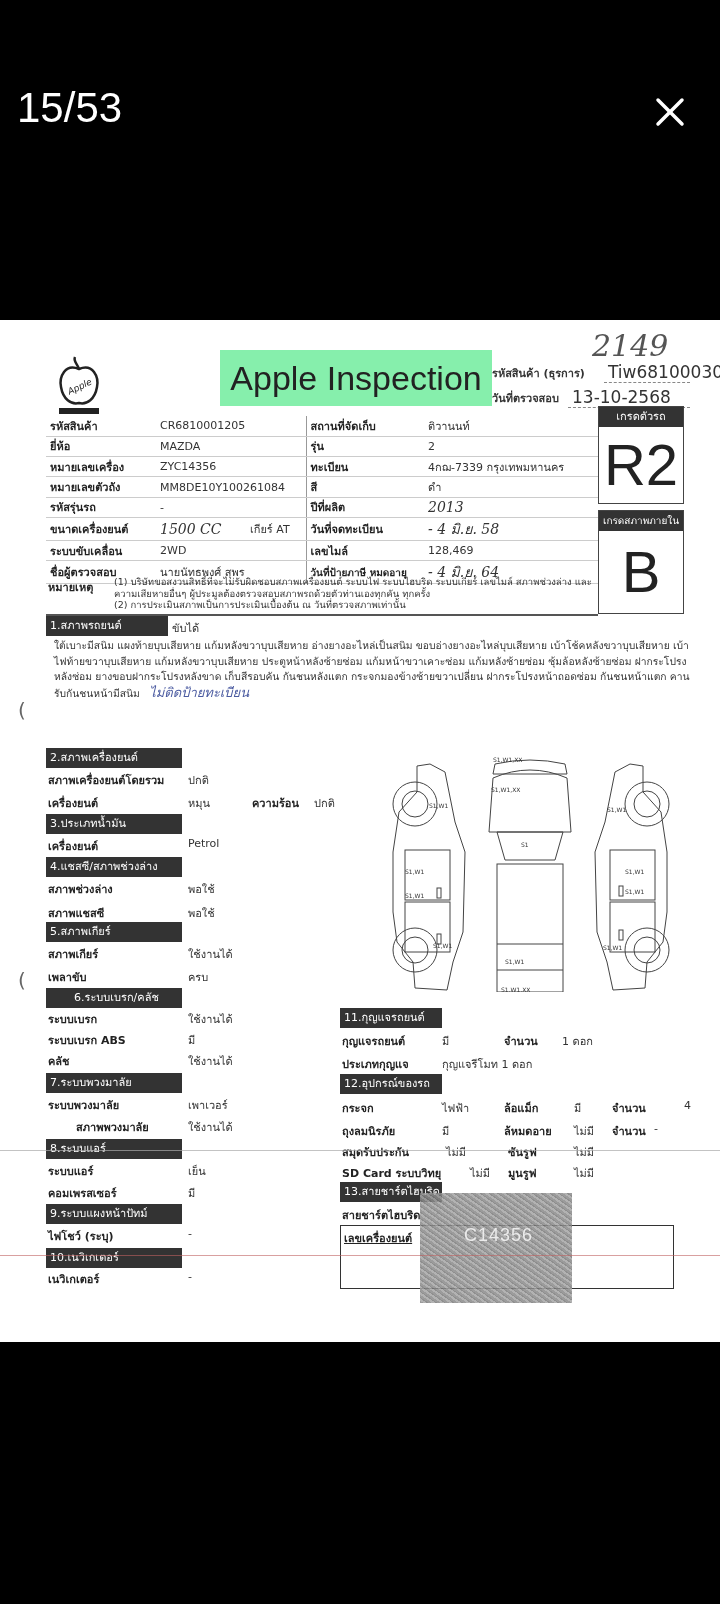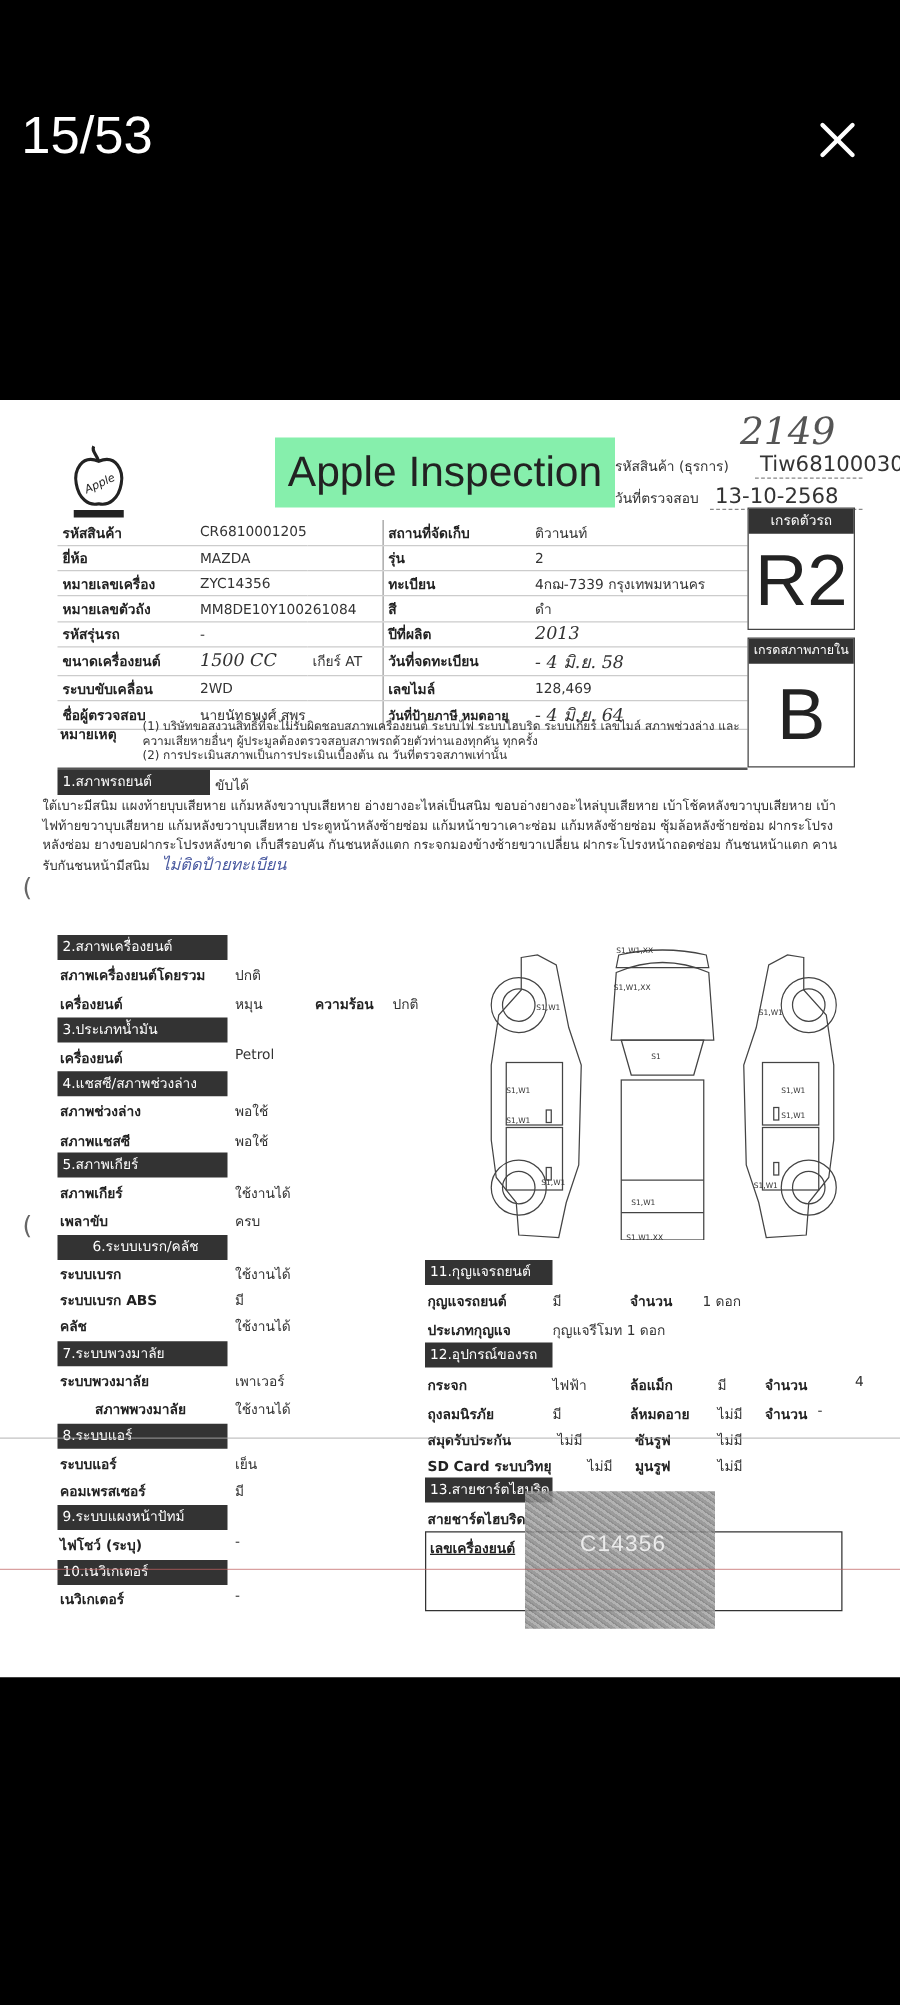--- a/index.html
+++ b/index.html
@@ -9,21 +9,21 @@
   .topbar { position: absolute; left: 0; top: 0; width: 720px; height: 320px; background: #000; }
   .counter { position: absolute; left: 17px; top: 84px; color: #fff; font-family: "Liberation Sans", sans-serif; font-size: 42px; letter-spacing: 0px; }
   .close-btn { position: absolute; left: 650px; top: 92px; width: 40px; height: 40px; cursor: pointer; }
   .close-btn svg { width: 40px; height: 40px; }
 
   .doc { position: absolute; left: 0; top: 320px; width: 720px; height: 1022px; background: #fff; overflow: hidden; color: #222; font-family: "DejaVu Sans", sans-serif; }
 
   .logo { position: absolute; left: 55px; top: 35px; width: 48px; height: 60px; }
   .title-box { position: absolute; left: 220px; top: 30px; width: 272px; height: 56px; background: #86efac; display: flex; align-items: center; justify-content: center; }
   .title-box span { font-family: "Liberation Sans", sans-serif; font-size: 34px; color: #222; }
-  .hdr-line { position: absolute; font-size: 11px; color: #333; }
+  .hdr-line { position: absolute; font-size: 11px; color: #333; font-weight: bold; }
   .hdr-val { position: absolute; font-size: 17px; color: #333; border-bottom: 1px dashed #888; padding: 0 4px; }
   .handwrite { position: absolute; font-family: "DejaVu Serif", serif; color: #555; font-style: italic; text-align: center; }
 
   table.info { position: absolute; left: 46px; top: 96px; width: 556px; border-collapse: collapse; font-size: 11px; }
   table.info td { border-bottom: 1px solid #ccc; height: 20.3px; padding: 0 4px; white-space: nowrap; }
   table.info td.lbl { font-weight: bold; color: #222; width: 110px; }
   table.info td.val { color: #333; width: 150px; }
   table.info td.lbl2 { font-weight: bold; border-left: 1px solid #999; width: 118px; }
   table.info td.val2 { color: #333; }
   .hand { font-family: "DejaVu Serif", serif; font-style: italic; color: #3a4a8a; font-size: 14px; }
@@ -32,21 +32,21 @@
   .grade-head { background: #333; color: #fff; font-size: 11px; text-align: center; height: 20px; line-height: 20px; }
   .grade-val { text-align: center; font-family: "Liberation Sans", sans-serif; color: #222; }
 
   .remark-lbl { position: absolute; left: 48px; top: 258px; font-size: 11px; font-weight: bold; }
   .remark-txt { position: absolute; left: 114px; top: 256px; width: 480px; font-size: 9.5px; line-height: 11.5px; color: #333; }
   .rule { position: absolute; height: 2px; background: #555; }
 
   .sec-head { position: absolute; background: #333; color: #fff; font-size: 11px; height: 20px; line-height: 20px; padding-left: 4px; }
   .row-lbl { position: absolute; font-size: 11px; font-weight: bold; color: #222; }
   .row-val { position: absolute; font-size: 11px; color: #333; }
-  .para { position: absolute; left: 34px; top: 318px; width: 640px; font-size: 10.3px; line-height: 15.5px; color: #333; }
+  .para { position: absolute; left: 54px; top: 318px; width: 640px; font-size: 10.3px; line-height: 15.5px; color: #333; }
   .paren { position: absolute; left: 18px; font-size: 20px; color: #666; }
 
   .diagram { position: absolute; left: 385px; top: 432px; width: 290px; height: 240px; }
   .eng-box { position: absolute; left: 340px; top: 905px; width: 334px; height: 64px; border: 1px solid #333; }
   .eng-label { position: absolute; left: 344px; top: 909px; font-size: 11px; font-weight: bold; text-decoration: underline; }
   .rubbing { position: absolute; left: 420px; top: 873px; width: 152px; height: 110px; background: repeating-linear-gradient(35deg, #8a8a8a 0 2px, #a5a5a5 2px 4px, #7b7b7b 4px 5px); opacity: 0.85; }
   .rubbing span { position: absolute; left: 44px; top: 32px; color: #e8e8e8; font-family: "Liberation Sans", sans-serif; font-size: 18px; letter-spacing: 1px; }
   .redline { position: absolute; left: 0; width: 720px; height: 1px; background: #c06060; opacity: 0.6; }
   .grayline { position: absolute; left: 0; width: 720px; height: 1px; background: #aaa; opacity: 0.7; }
 

